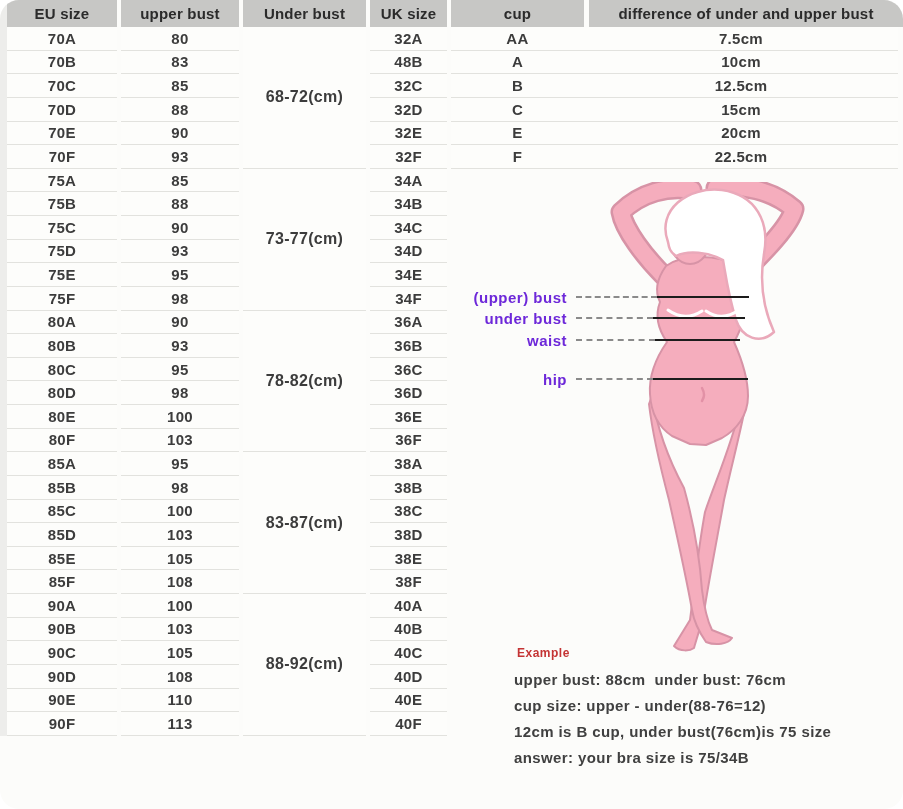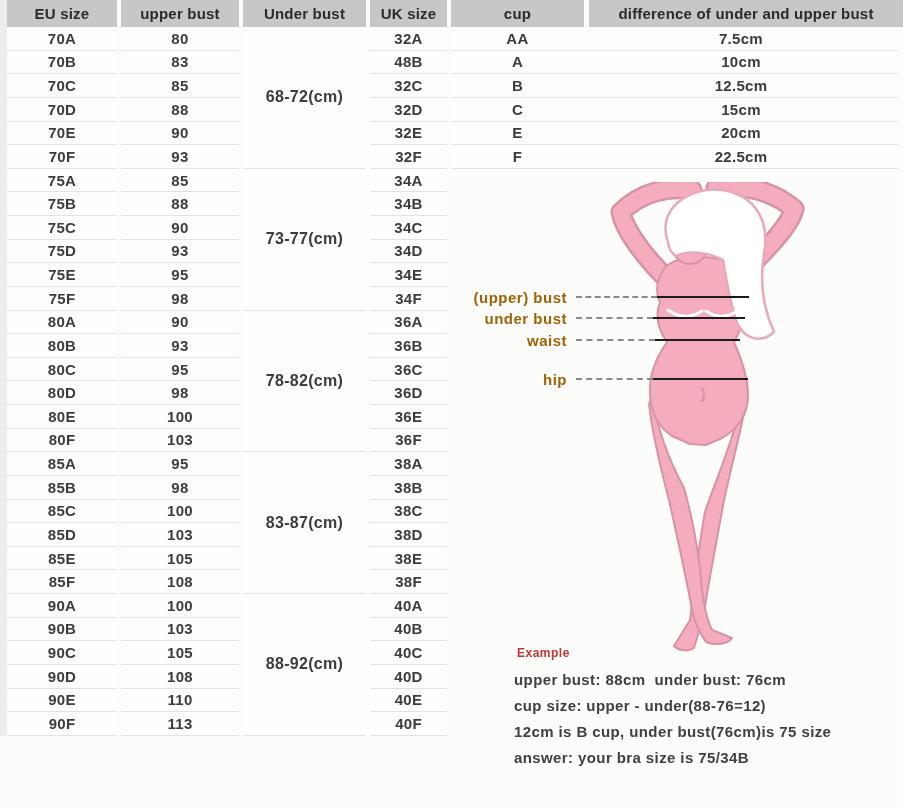--- a/index.html
+++ b/index.html
@@ -1,20 +1,21 @@
 <!DOCTYPE html>
 <html><head>
 <meta charset="utf-8">
 <style>
   * { margin:0; padding:0; box-sizing:border-box; }
   html,body { background:#ffffff; }
   .stage {
     position:relative; width:903px; height:809px;
     background:#fcfcfa; overflow:hidden;
     font-family:"Liberation Sans", sans-serif;
+    border-radius:19px;
   }
   
   .left-gutter {
     position:absolute; left:0; top:0; width:7px; height:736px;
     background:#ededeb;
   }
   .hdr {
     position:absolute; top:0; height:27px;
     background:#c7c7c5; color:#2b2b2b;
     font-size:15px; font-weight:700;
@@ -46,21 +47,21 @@
     border-bottom:1px solid #e2e2de;
     display:flex; align-items:center; justify-content:center;
     font-size:15px; font-weight:700; color:#3c3c3c;
     letter-spacing:0.3px;
   }
   .cell.merged { grid-row:span 6; font-size:16px; }
 
   
   .measure-label {
     position:absolute; width:130px; text-align:right;
-    font-size:15px; font-weight:700; color:#a16207; letter-spacing:0.5px;
+    font-size:15px; font-weight:700; color:#6d28d9; letter-spacing:0.5px;
   }
   .dash-line { position:absolute; border-top:2px dashed #8a8a8a; height:0; }
   .solid-line { position:absolute; border-top:2px solid #1c1c1c; height:0; }
 
   
   .example-title {
     position:absolute; left:517px; top:646px;
     font-size:12px; font-weight:700; color:#c43434; letter-spacing:0.5px;
   }
   .example-line {

